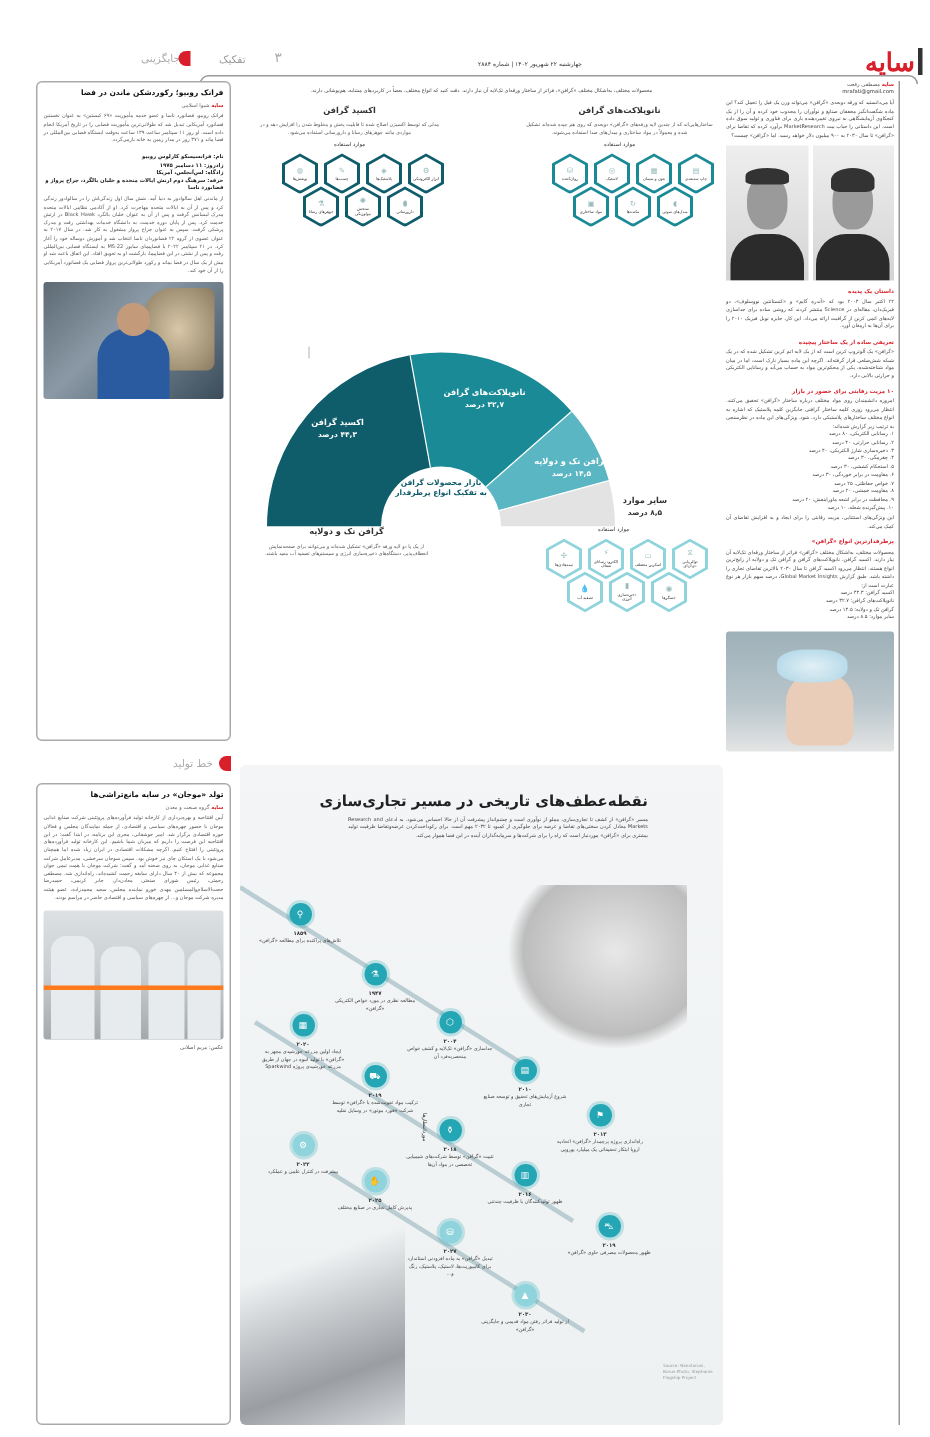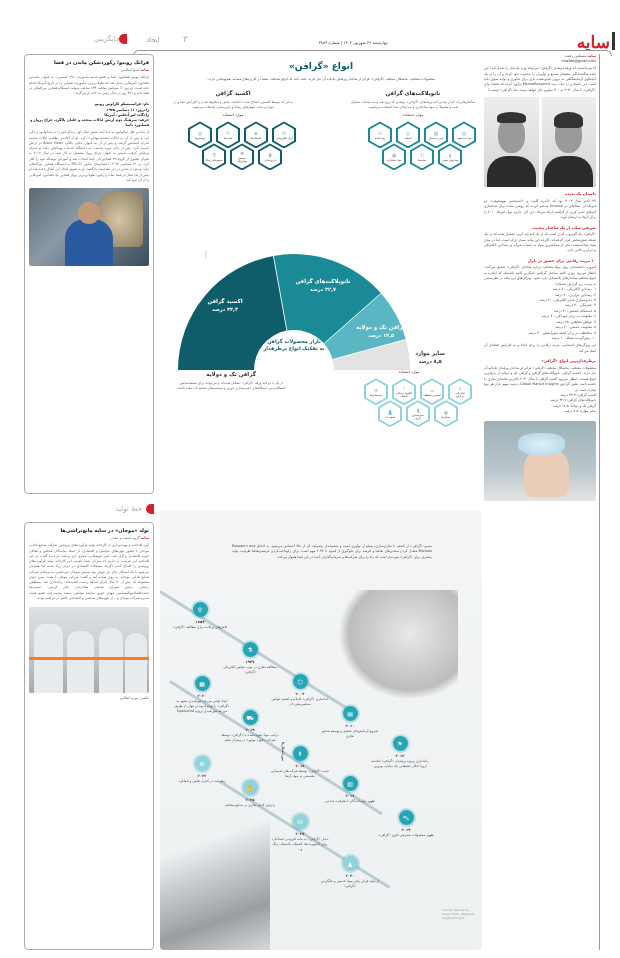--- a/index.html
+++ b/index.html
@@ -96,21 +96,21 @@
   .hand-photo .hand { position: absolute; left: 36%; top: 35%; width: 40%; height: 60%; background: #e9cdb8; border-radius: 40% 40% 20% 20%; }
 </style>
 </head>
 <body>
 
 <div class="masthead">
   <div class="logo-bar"></div>
   <div class="logo">سایه</div>
   <div class="issue-line">چهارشنبه ۲۲ شهریور ۱۴۰۲ | شماره ۲۸۸۴</div>
   <div class="section-num">۳</div>
-  <div class="section-tab">ایجاد</div>
+  <div class="section-tab">تفکیک</div>
   <div class="profile-tab">جایگزینی</div>
   <div class="profile-marker"></div>
   <div class="main-frame-top"></div>
 </div>
 
 <aside class="sidebar">
   <div class="box box-profile">
     <div class="box-title">فرانک روبیو؛ رکوردشکن ماندن در فضا</div>
     <div class="byline">
       <span class="red">سایه</span>
@@ -148,21 +148,20 @@
       <div class="person" style="left:32%; width:22%; height:72%;"></div>
       <div class="person" style="left:58%; width:20%; height:76%;"></div>
       <div class="person" style="left:80%; width:18%; height:70%;"></div>
       <div class="ribbon"></div>
     </div>
     <div class="caption">عکس: مریم اصلانی</div>
   </div>
 </aside>
 
 <main class="main">
-  <h2 class="subhead">انواع «گرافن»</h2>
   <p class="intro">محصولات مختلف، به‌اشکال مختلف «گرافن»، فراتر از ساختار ورقه‌ای تک‌لایه آن نیاز دارند. دقت کنید که انواع مختلف، بعضاً در کاربردهای مشابه، هم‌پوشانی دارند.</p>
 
   <div class="types">
 
     <div class="type-col" style="left:8px;">
       <h3>اکسید گرافن</h3>
       <p>مدلی که توسط اکسیژن اصلاح شده تا قابلیت پخش و مخلوط شدن را افزایش دهد و در مواردی مانند جوهرهای رسانا و دارورسانی استفاده می‌شود.</p>
       <div class="uses">موارد استفاده</div>
       <div class="hex-grid">
         <div class="hex" style="right:2px; top:0; background:#0f5c6b;">
@@ -348,20 +347,21 @@
               <span>تصفیه آب</span>
             </div>
           </div>
       </div>
     </div>
   </div>
 
   <section class="timeline-section">
     <div class="microscope"></div>
     <div class="robot"></div>
+    <h2 class="tl-title">نقطه‌عطف‌های تاریخی در مسیر تجاری‌سازی</h2>
     <p class="tl-intro">مسیر «گرافن» از کشف تا تجاری‌سازی، مملو از نوآوری است و چشم‌انداز پیشرفت آن از حالا احساس می‌شود. به ادعای Research and Markets معادل کردن سختی‌های تقاضا و عرضه برای جلوگیری از کمبود تا ۲۰۳۲ مهم است. برای رکوداخت‌کردن عرضه‌وتقاضا ظرفیت تولید بیشتری برای «گرافن» موردنیاز است که راه را برای شرکت‌ها و سرمایه‌گذاران آینده در این فضا هموار می‌کند.</p>
 
     <div class="tl-line" style="left:0; top:80px; width:230px; transform:rotate(32deg);"></div>
     <div class="tl-line" style="left:10px; top:170px; width:250px; transform:rotate(32deg);"></div>
     <div class="tl-line" style="left:60px; top:270px; width:200px; transform:rotate(32deg);"></div>
 
     <div class="tl-node" style="left:-20px; top:92px;">
       <div class="tl-circle">⚲</div>
       <div class="tl-year">۱۸۵۹</div>
       <div class="tl-desc">تلاش‌های پراکنده برای مطالعه «گرافن»</div>

